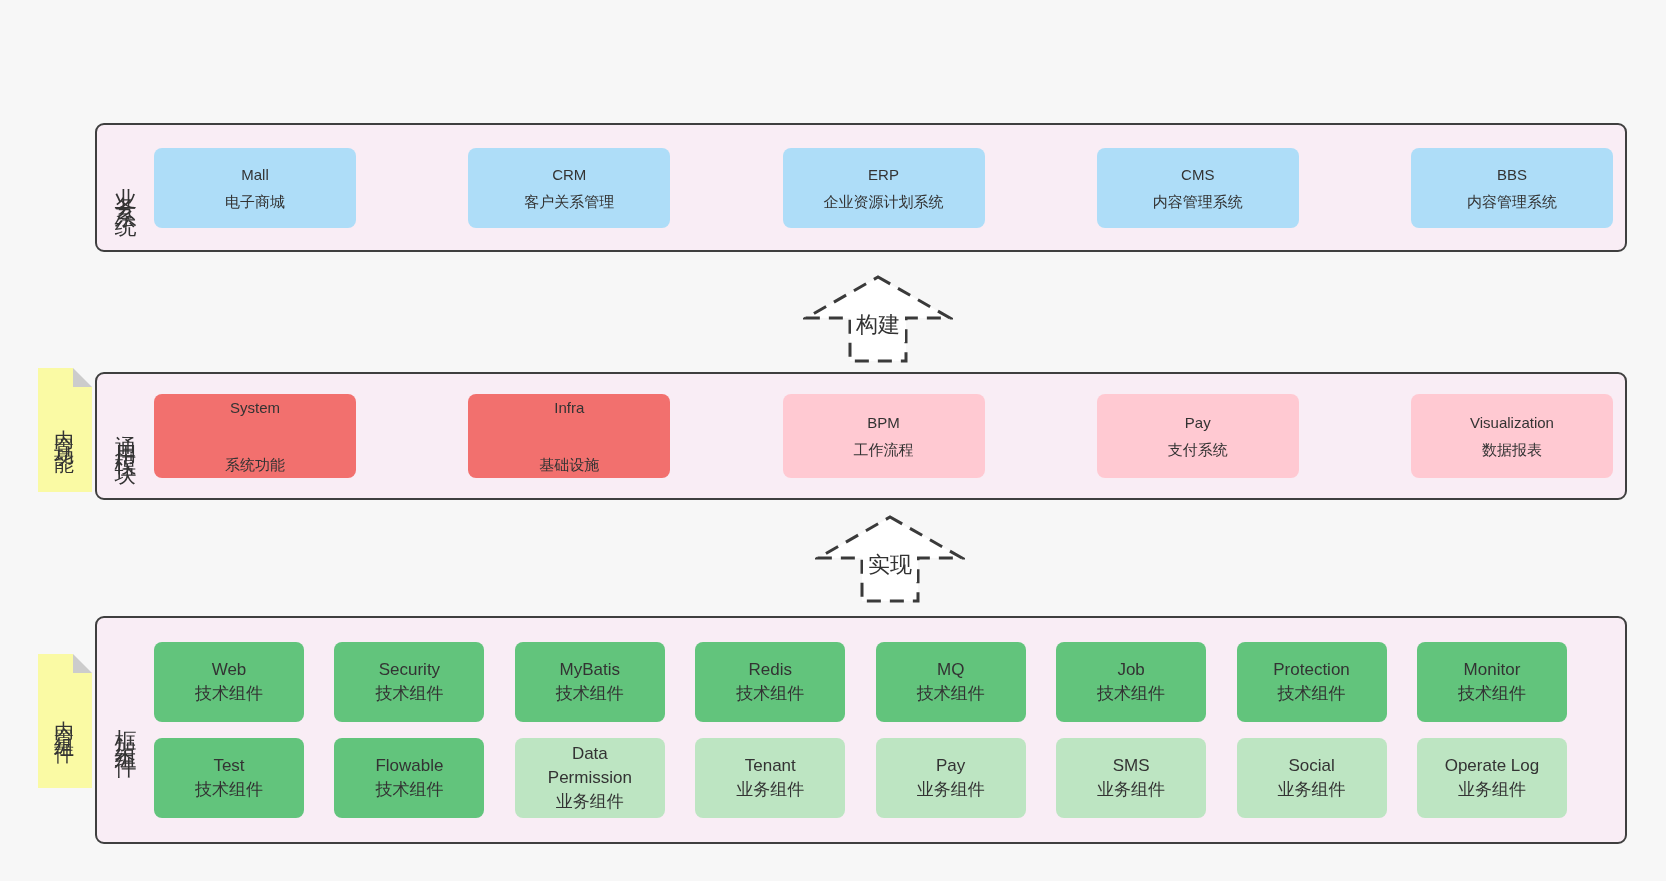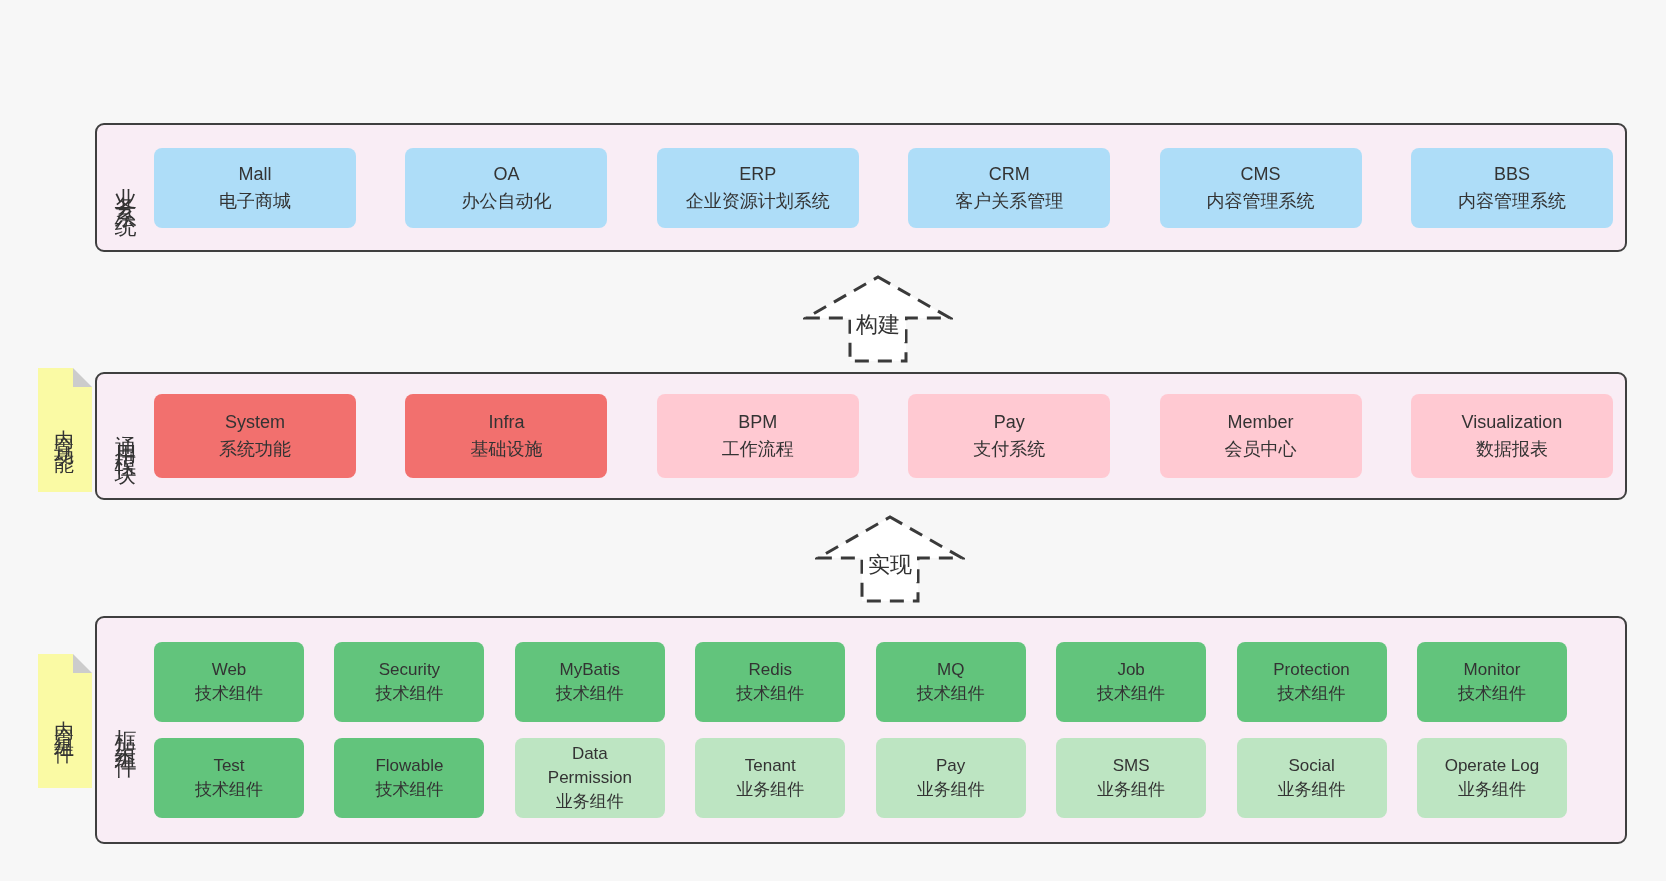--- a/index.html
+++ b/index.html
@@ -47,29 +47,29 @@
     row-gap: 16px;
     padding-right: 58px;
   }
   .box {
     border-radius: 8px;
     display: flex;
     flex-direction: column;
     align-items: center;
     justify-content: center;
     text-align: center;
-    font-size: 18px;
+    font-size: 15px;
     line-height: 27px;
     color: var(--text);
   }
   .panel .boxrow .box { width: 202px; height: 80px; }
   #panel-modules .boxrow .box { height: 84px; }
   .boxgrid .box { width: 150px; height: 80px; font-size: 17px; line-height: 24px; padding: 0 23px; }
   .blue   { background: var(--box_blue); }
-  .red    { background: var(--box_red); }
+  .red    { background: var(--box_red); justify-content: space-between; }
   .pink   { background: var(--box_pink); }
   .green  { background: var(--box_green); }
   .lgreen { background: var(--box_green_light); }
   .tag {
     position: absolute;
     left: 38px;
     width: 54px;
     background: var(--tag_yellow);
     display: flex;
     align-items: center;
@@ -112,30 +112,26 @@
 <body>
 
 <section class="panel" id="panel-business" style="top:123px;height:129px;">
   <div class="vlabel">业务系统</div>
   <div class="boxrow">
     <div class="box blue">
       <div>Mall</div>
       <div>电子商城</div>
     </div>
     <div class="box blue">
-      <div>OA</div>
-      <div>办公自动化</div>
+      <div>CRM</div>
+      <div>客户关系管理</div>
     </div>
     <div class="box blue">
       <div>ERP</div>
       <div>企业资源计划系统</div>
-    </div>
-    <div class="box blue">
-      <div>CRM</div>
-      <div>客户关系管理</div>
     </div>
     <div class="box blue">
       <div>CMS</div>
       <div>内容管理系统</div>
     </div>
     <div class="box blue">
       <div>BBS</div>
       <div>内容管理系统</div>
     </div>
   </div>
@@ -165,24 +161,20 @@
     </div>
     <div class="box pink">
       <div>BPM</div>
       <div>工作流程</div>
     </div>
     <div class="box pink">
       <div>Pay</div>
       <div>支付系统</div>
     </div>
     <div class="box pink">
-      <div>Member</div>
-      <div>会员中心</div>
-    </div>
-    <div class="box pink">
       <div>Visualization</div>
       <div>数据报表</div>
     </div>
   </div>
 </section>
 
 <div class="arrow" style="left:815px;top:514px;">
   <svg viewBox="0 0 150 90">
     <path d="M75 3 L147 44 L103 44 L103 87 L47 87 L47 44 L3 44 Z" fill="#ffffff" stroke="#3a3a3a" stroke-width="3" stroke-dasharray="14 9" stroke-linecap="butt"></path>
   </svg>

